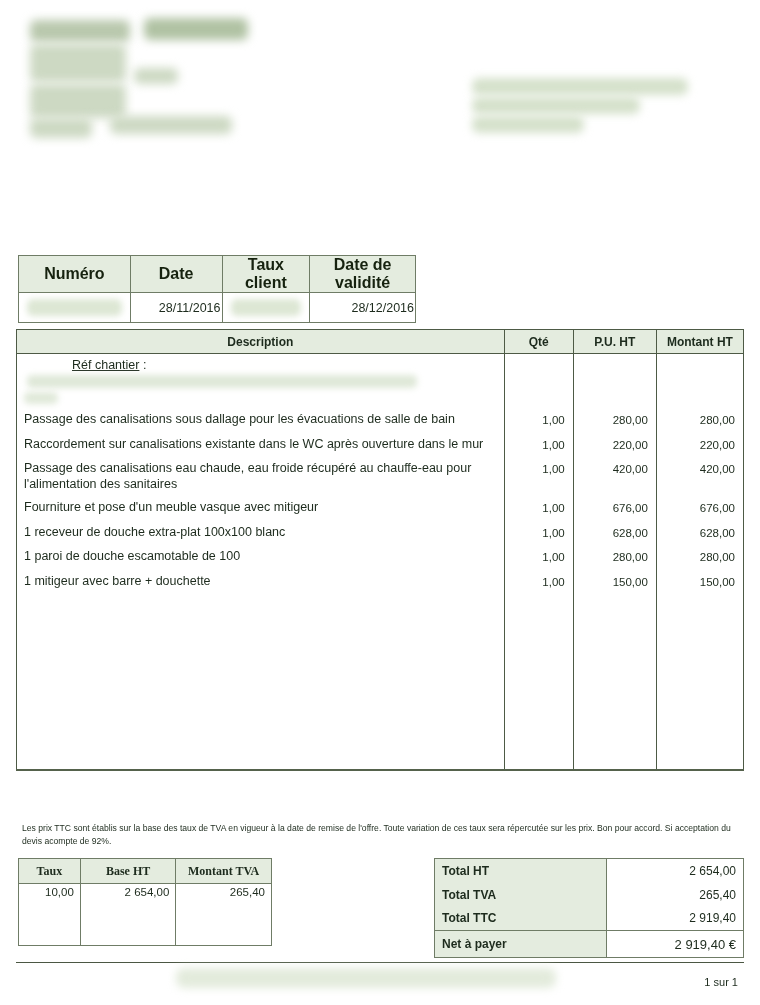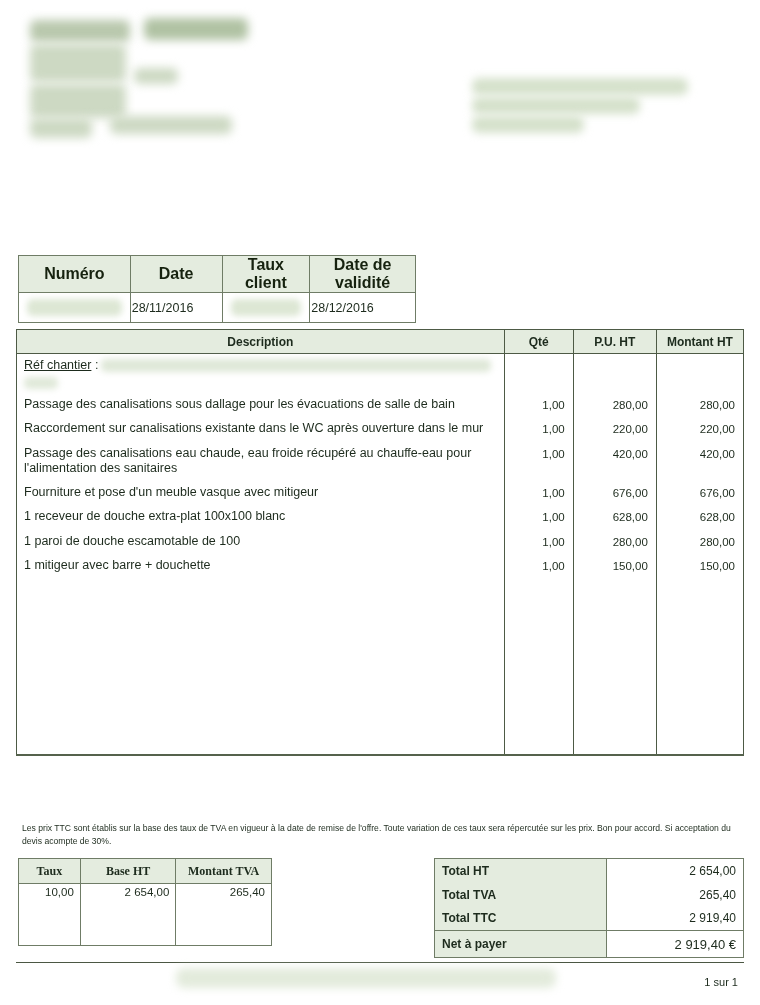--- a/index.html
+++ b/index.html
@@ -65,21 +65,21 @@
     border: 1px solid #6f7c66;
   }
   #info-table th {
     border: 1px solid #6f7c66;
     height: 26px;
     padding: 0 6px;
   }
   #info-table td {
     border: 1px solid #6f7c66;
     height: 30px;
-    text-align: left;
+    text-align: right;
     font-size: 12.5px;
     position: relative;
   }
   #info-table .w1 { width: 112px; }
   #info-table .w2 { width: 92px; }
   #info-table .w3 { width: 88px; }
   #info-table .w4 { width: 106px; }
   .cell-redact {
     position: absolute;
     left: 8px; right: 8px; top: 6px; bottom: 6px;
@@ -121,21 +121,21 @@
     text-align: right;
     font-size: 11.5px;
     padding-right: 8px;
     padding-top: 5px;
   }
   .col-desc { width: 487px; margin-left: 36px; }
   .col-qte  { width: 69px; }
   .col-pu   { width: 83px; }
   .col-mt   { width: 87px; margin-top: 44px; }
 
-  #ref-label { text-decoration: underline; }
+  #ref-label { text-decoration: underline; margin-left: 48px; }
   .ref-bar {
     display: inline-block;
     vertical-align: middle;
     width: 390px; height: 13px;
     background: #dfe8d8;
     filter: blur(3px);
     border-radius: 5px;
     margin-left: 3px;
   }
   .ref-bar2 {
@@ -340,21 +340,21 @@
 
   <tr id="spacer-row">
     <td></td>
     <td></td>
     <td></td>
     <td></td>
   </tr>
 </tbody>
   </table>
 
-<div id="disclaimer">Les prix TTC sont établis sur la base des taux de TVA en vigueur à la date de remise de l'offre. Toute variation de ces taux sera répercutée sur les prix. Bon pour accord. Si acceptation du devis acompte de 30%.</div>
+<div id="disclaimer">Les prix TTC sont établis sur la base des taux de TVA en vigueur à la date de remise de l'offre. Toute variation de ces taux sera répercutée sur les prix. Bon pour accord. Si acceptation du devis acompte de 92%.</div>
 
 <table id="vat-table">
   <tbody>
       <tr>
     <th class="vw1">Taux</th>
     <th class="vw2">Base HT</th>
     <th class="vw3">Montant TVA</th>
   </tr>
   <tr class="fill">
     <td>10,00</td>

